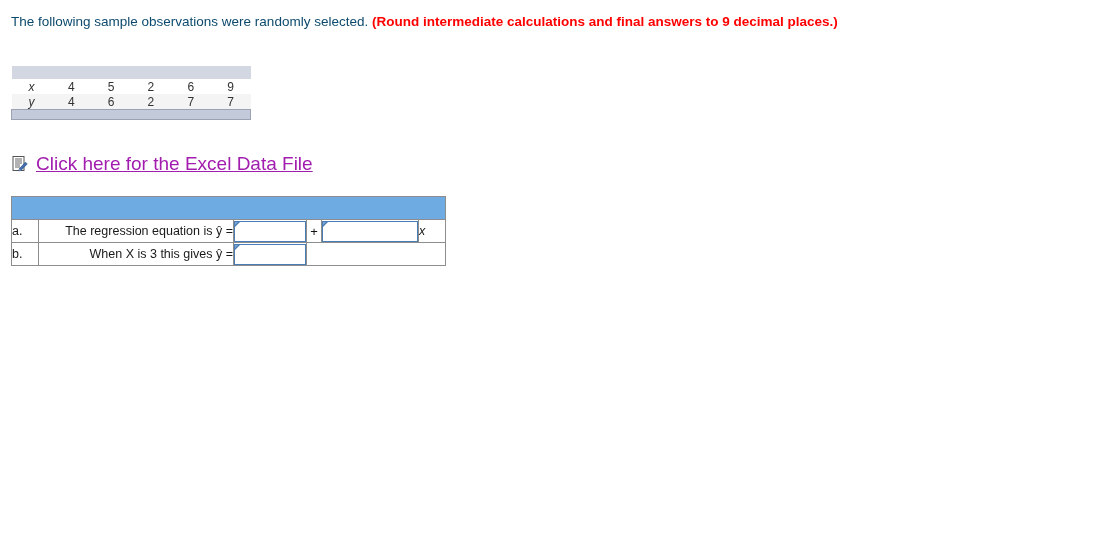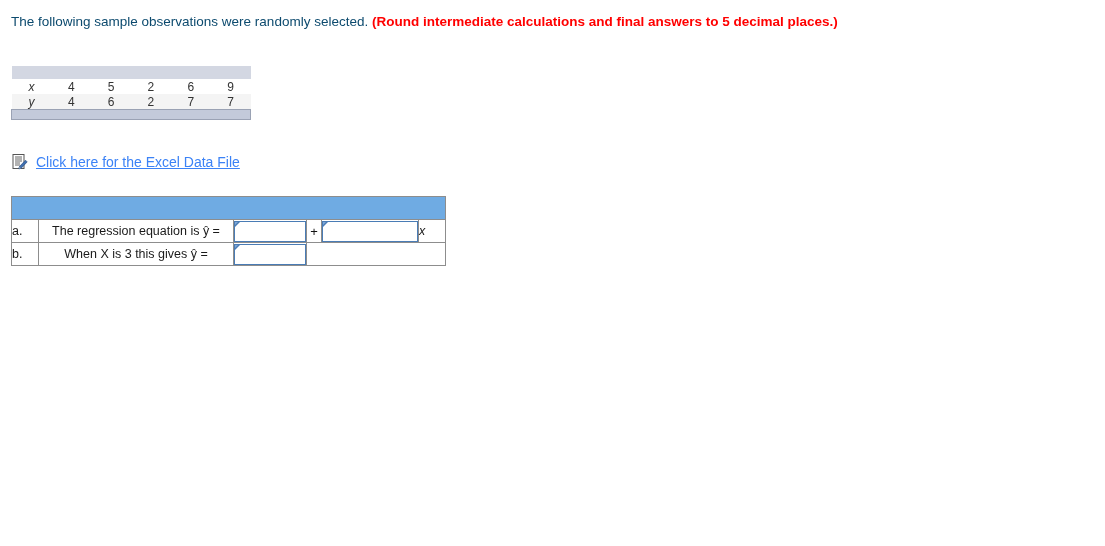--- a/index.html
+++ b/index.html
@@ -79,24 +79,24 @@
   }
   .excel-icon {
     width: 18px;
     height: 18px;
     display: inline-block;
     position: relative;
     margin-right: 3px;
     flex: none;
   }
   .excel-link {
-    color: #3b82f6;
+    color: #a21caf;
     text-decoration: underline;
     cursor: pointer;
-    font-size: 14px;
+    font-size: 19px;
     padding-left: 4px;
   }
 
   
   .answer-wrap {
     position: absolute;
     left: 11px;
     top: 196px;
   }
   table.answer-table {
@@ -116,21 +116,21 @@
     border: 1px solid #7f7f7f;
   }
   td.col-letter {
     width: 26px;
     text-align: left;
     padding-left: 4px;
     color: #1a1a1a;
   }
   td.col-label {
     width: 194px;
-    text-align: center;
+    text-align: right;
     padding-left: 5px;
     color: #1a1a1a;
     white-space: nowrap;
   }
   td.col-field1 { width: 72px; padding: 0; }
   td.col-plus {
     width: 14px;
     text-align: center;
     color: #111111;
     font-size: 13px;
@@ -183,21 +183,21 @@
     width: 0;
     height: 0;
     border-top: 3px solid #7fa8d8;
     border-right: 3px solid transparent;
   }
 </style>
 </head>
 <body>
 
 <div class="prompt">
-  <span class="normal">The following sample observations were randomly selected. </span><span class="emph">(Round intermediate calculations and final answers to 5 decimal places.)</span>
+  <span class="normal">The following sample observations were randomly selected. </span><span class="emph">(Round intermediate calculations and final answers to 9 decimal places.)</span>
 </div>
 
 <div class="data-table-wrap">
   <table class="data-table">
     <tbody>
         <tr class="bar-top">
       <td colspan="6"></td>
     </tr>
     <tr class="row-x">
       <td>x</td>

